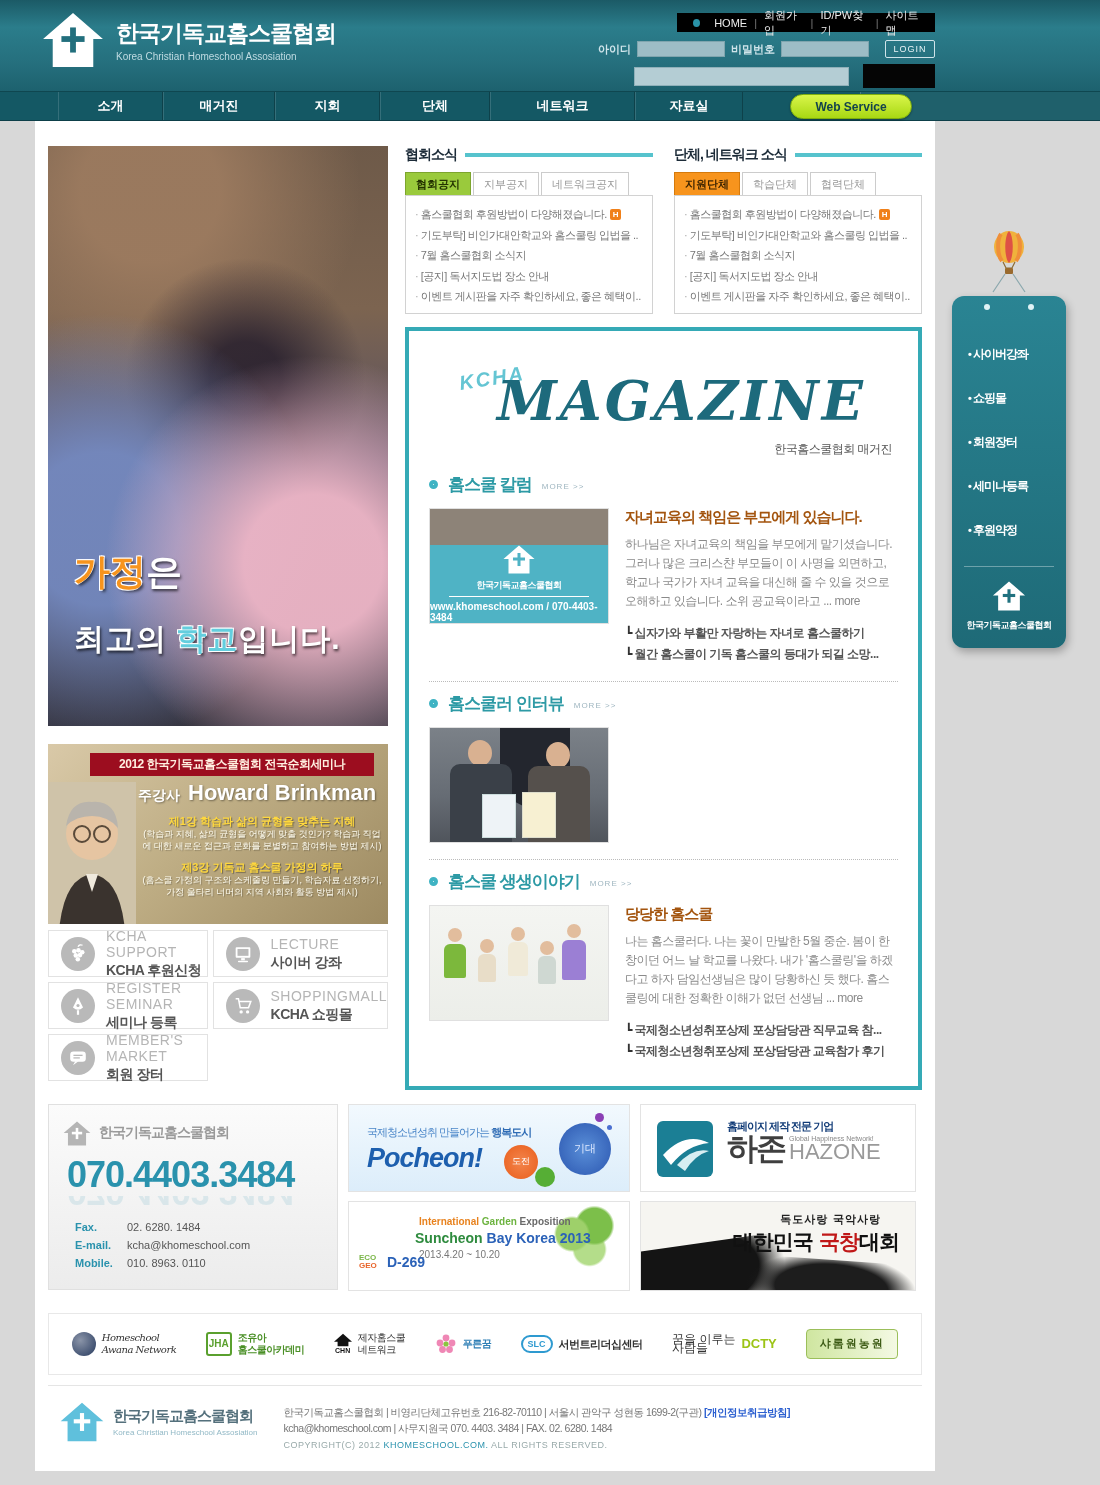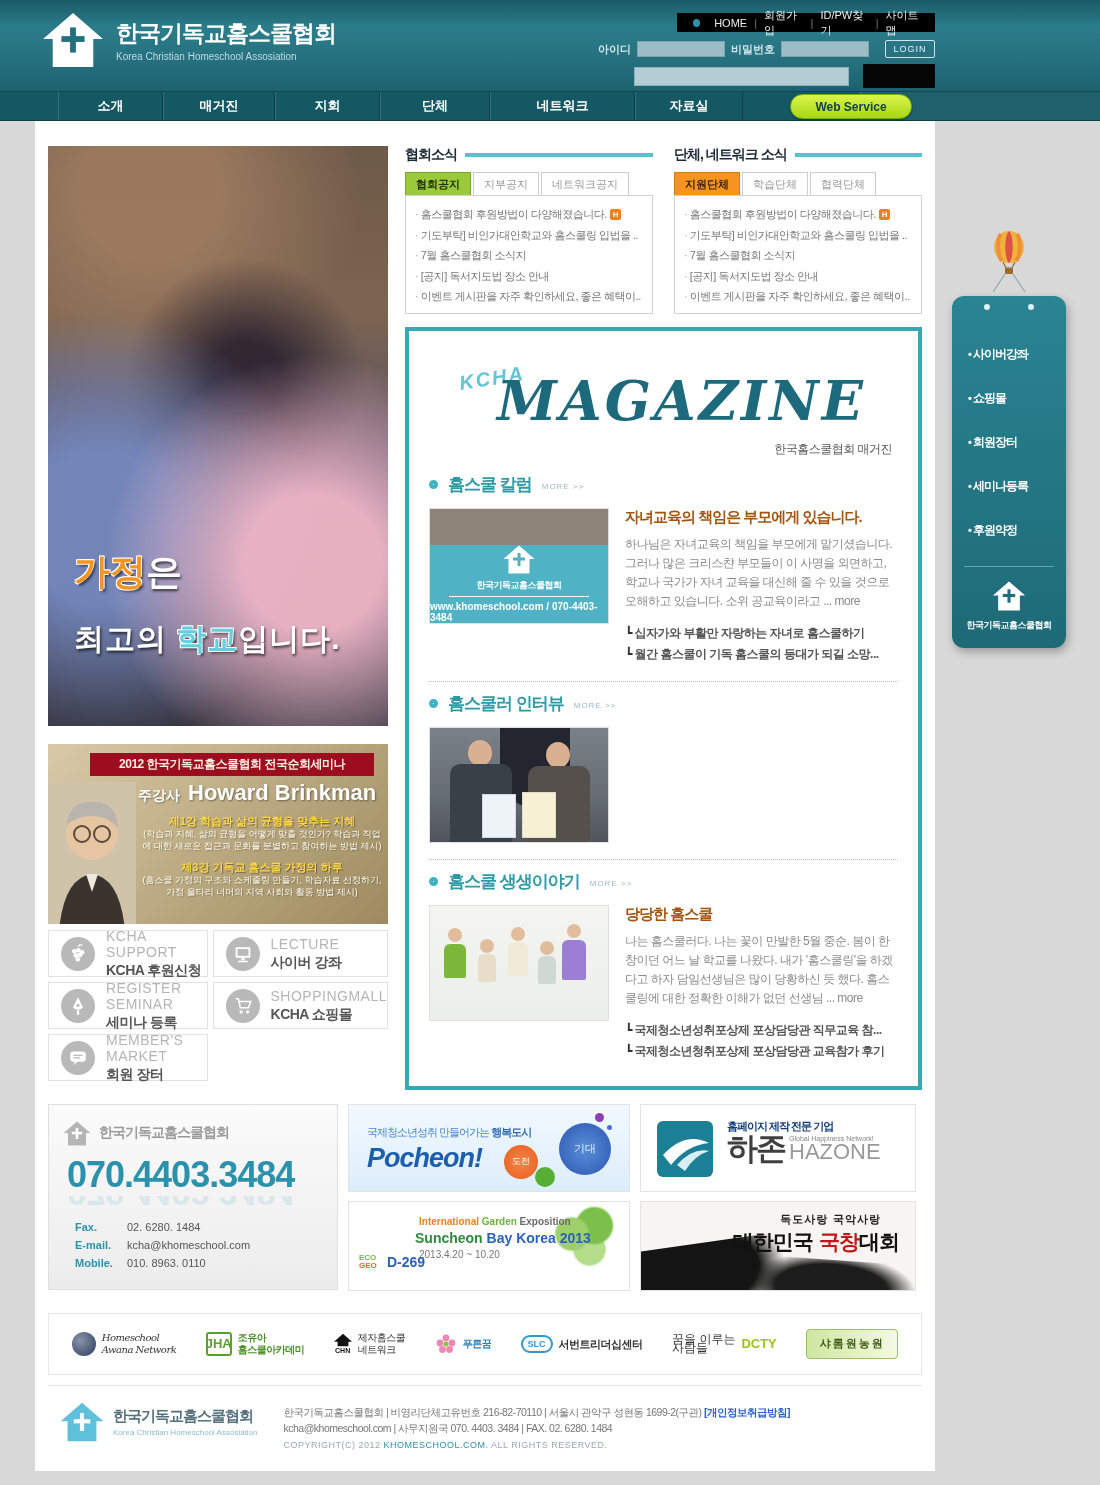--- a/index.html
+++ b/index.html
@@ -192,21 +192,21 @@
   .gk-ink2 { position:absolute; left:90px; top:58px; width:200px; height:70px; background:radial-gradient(ellipse at 50% 40%, #1d1d1d 0 40%, transparent 60%); transform:rotate(4deg); }
   .gk-top { position:absolute; right:34px; top:10px; font-family:"DejaVu Serif","Liberation Serif",serif; font-size:11px; font-weight:bold; color:#222; letter-spacing:1px; }
   .gk-main { position:absolute; right:16px; top:26px; font-family:"DejaVu Serif","Liberation Serif",serif; font-size:21px; font-weight:bold; color:#111; letter-spacing:-1px; }
   .gk-main .accent { color:#c01818; }
   
   .partners { margin-top:22px; height:62px; border:1px solid #e8e8e8; display:flex; align-items:center; justify-content:space-around; padding:0 8px; }
   .partner { display:flex; align-items:center; gap:6px; cursor:pointer; }
   .pt-txt { font-size:10px; color:#333; line-height:12px; letter-spacing:-0.5px; }
   .pt-awana-c { width:24px; height:24px; border-radius:50%; background:radial-gradient(circle at 35% 35%, #8a94a8, #273a5e); }
   .pt-awana .pt-txt { font-family:"DejaVu Serif","Liberation Serif",serif; font-style:italic; }
-  .pt-jha-h { width:26px; height:24px; border:2px solid #5aa02e; border-radius:3px; position:relative; display:flex; align-items:center; justify-content:center; font-size:13px; font-weight:bold; color:#5aa02e; }
+  .pt-jha-h { width:26px; height:24px; border:2px solid #5aa02e; border-radius:3px; position:relative; display:flex; align-items:center; justify-content:center; font-size:10px; font-weight:bold; color:#5aa02e; }
   .pt-jha .pt-txt { color:#4a8f26; font-weight:bold; }
   .pt-chn-h { display:flex; flex-direction:column; align-items:center; font-size:7px; font-weight:bold; color:#111; }
   .pt-chn-h svg { width:18px; height:14px; }
   .pt-flower svg { width:22px; height:22px; }
   .pt-green .pt-txt b { color:#2e7fb5; }
   .pt-slc-c { height:18px; padding:0 5px; border:2px solid #2e9ad0; border-radius:10px; color:#2e9ad0; font-size:9px; font-weight:bold; display:flex; align-items:center; }
   .pt-slc .pt-txt { font-weight:bold; font-size:11px; }
   .pt-dcty .pt-script { font-size:12px; color:#333; line-height:9px; }
   .pt-dcty .pt-dc { font-size:13px; font-weight:bold; color:#9cc416; }
   .pt-farm { width:92px; height:30px; border:1px solid #9bbf5a; border-radius:4px; background:linear-gradient(90deg,#cfe6a0,#f4f9e4); display:flex; align-items:center; justify-content:center; font-size:11px; font-weight:bold; color:#3c5a14; letter-spacing:2px; }

